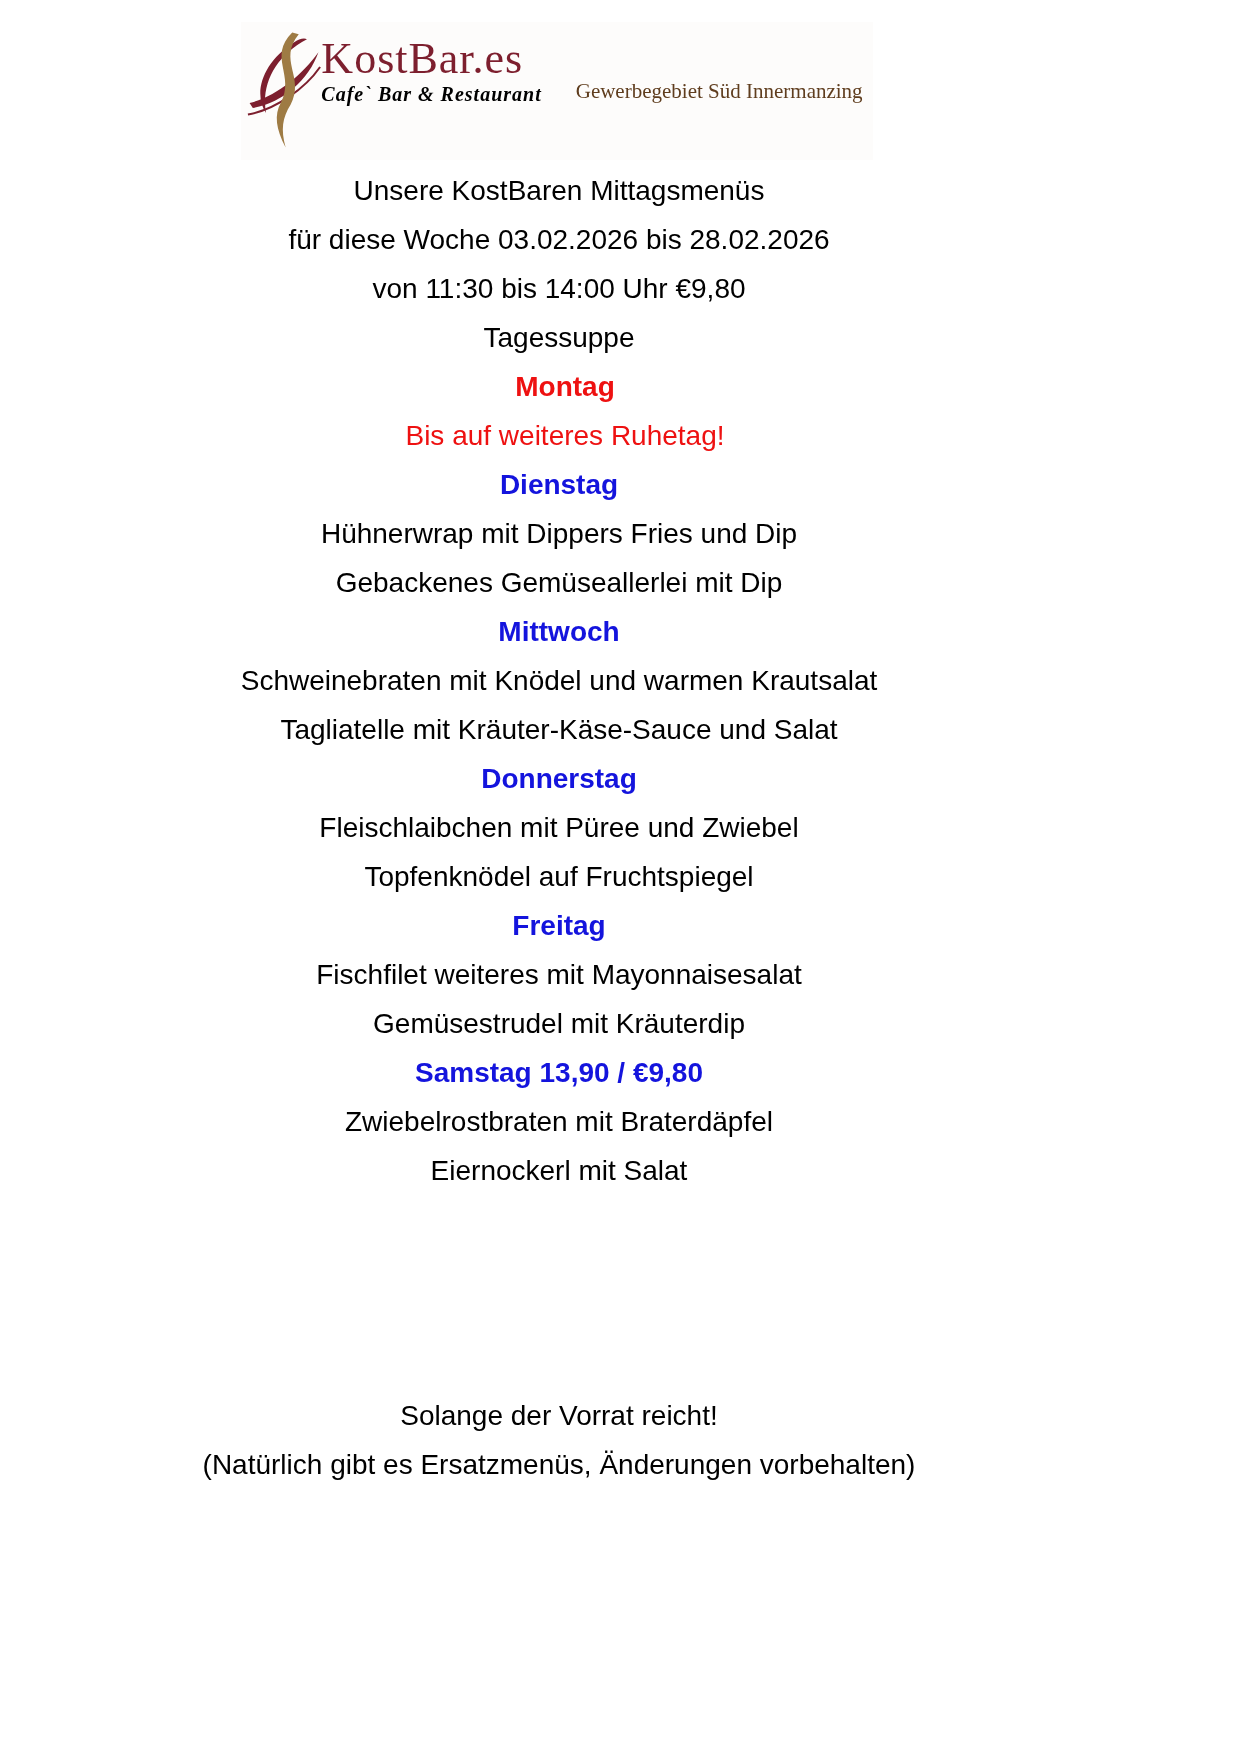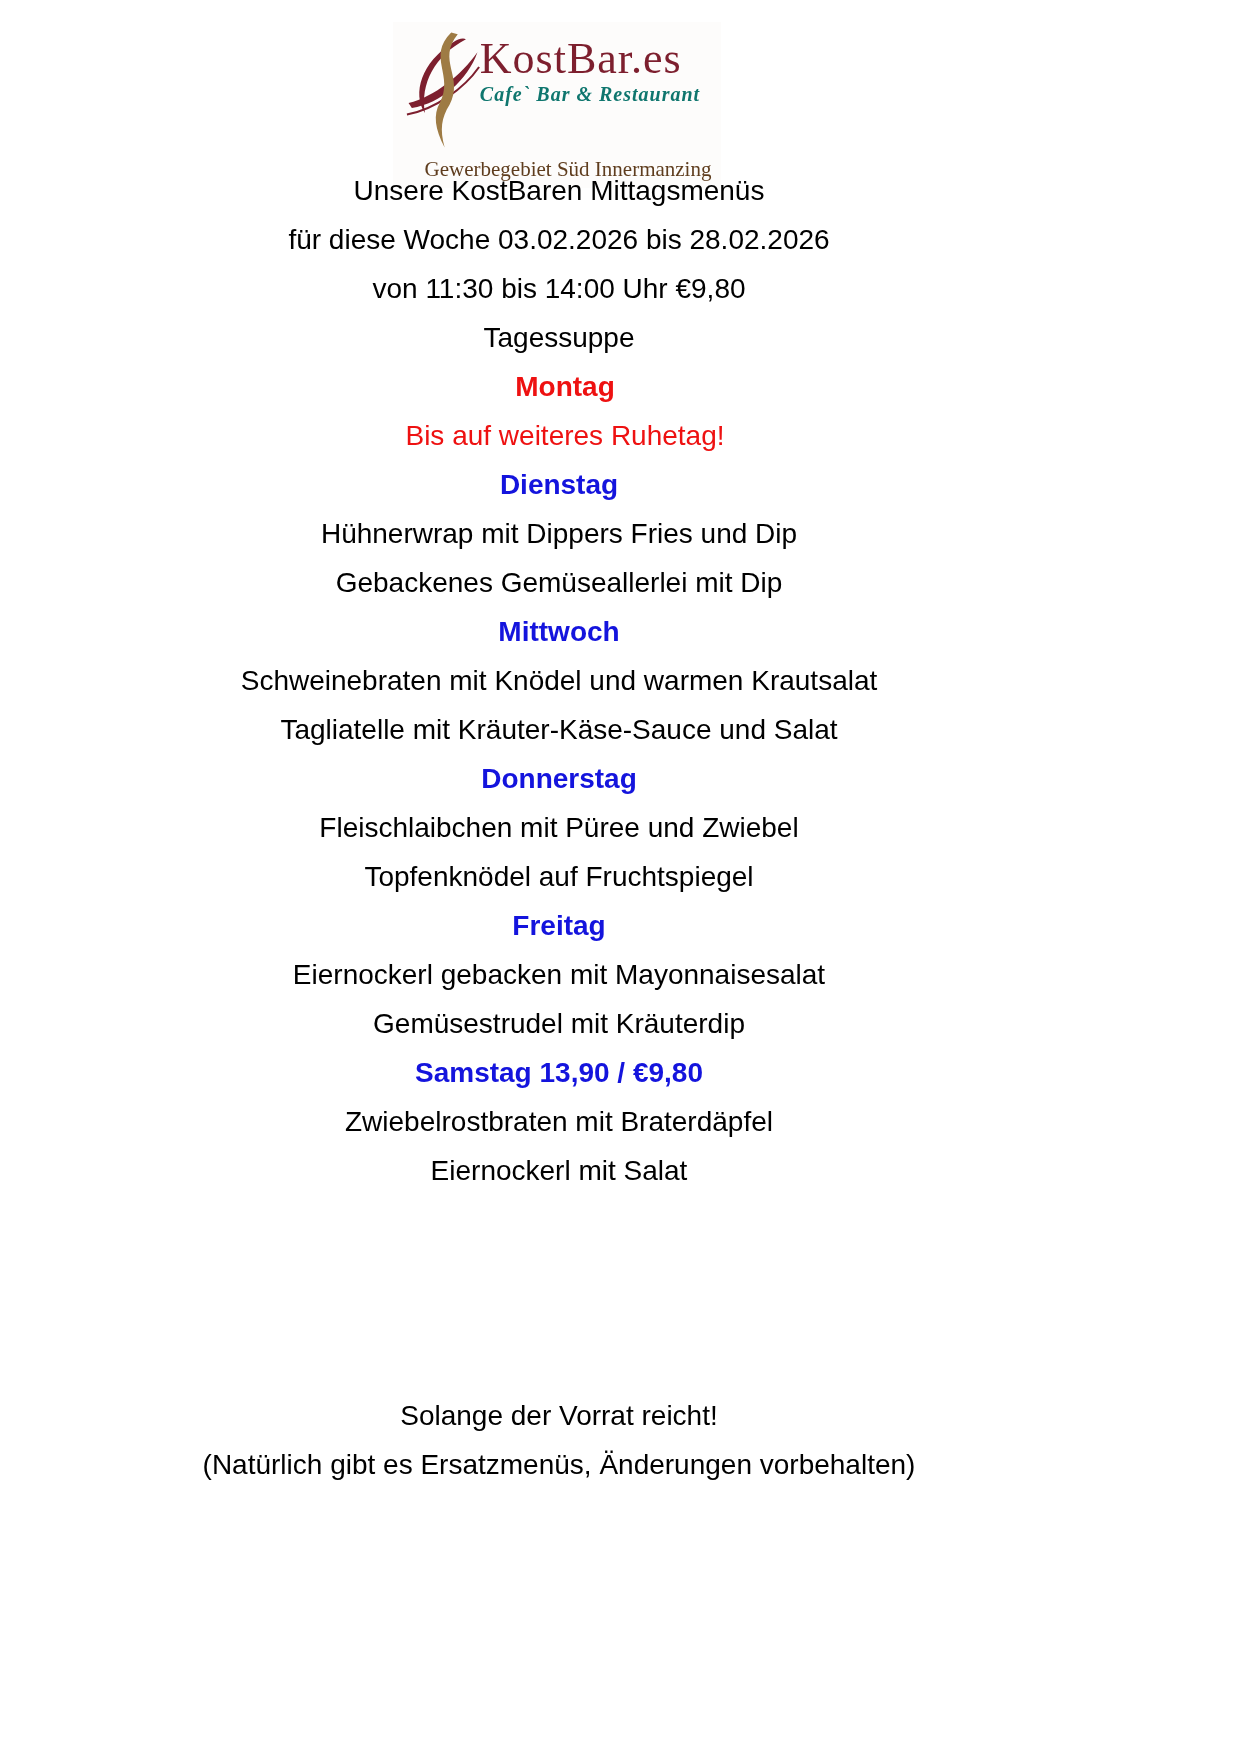--- a/index.html
+++ b/index.html
@@ -18,21 +18,21 @@
     top: 22px;
     left: 0;
     width: 1114px;
     display: flex;
     justify-content: center;
   }
   .logo {
     background: #fdfcfb;
     padding: 4px 10px 6px 2px;
     display: flex;
-    flex-direction: column;
+    flex-direction: row;
     align-items: center;
   }
   .logo-row {
     display: flex;
     align-items: flex-start;
   }
   .swoosh { width: 82px; height: 128px; margin-right: -4px; flex: 0 0 auto; }
   .logo-col { display: flex; flex-direction: column; padding-top: 10px; }
   .logo-title {
     font-family: "Liberation Serif", serif;
@@ -40,21 +40,21 @@
     line-height: 46px;
     color: #7d1f2e;
     letter-spacing: 1px;
   }
   .logo-subtitle {
     font-family: "Liberation Serif", serif;
     font-style: italic;
     font-weight: bold;
     font-size: 20px;
     line-height: 24px;
-    color: #0f766e;
+    color: #000000;
     align-self: flex-end;
     margin-right: 4px;
     letter-spacing: 1px;
   }
   .logo-address {
     font-family: "Liberation Serif", serif;
     font-size: 21px;
     line-height: 26px;
     color: #5f3d1e;
     margin-top: 2px;
@@ -119,21 +119,21 @@
 
     <div class="line day blue">Mittwoch</div>
     <div class="line">Schweinebraten mit Knödel und warmen Krautsalat</div>
     <div class="line">Tagliatelle mit Kräuter-Käse-Sauce und Salat</div>
 
     <div class="line day blue">Donnerstag</div>
     <div class="line">Fleischlaibchen mit Püree und Zwiebel</div>
     <div class="line">Topfenknödel auf Fruchtspiegel</div>
 
     <div class="line day blue">Freitag</div>
-    <div class="line">Eiernockerl gebacken mit Mayonnaisesalat</div>
+    <div class="line">Fischfilet weiteres mit Mayonnaisesalat</div>
     <div class="line">Gemüsestrudel mit Kräuterdip</div>
 
     <div class="line day blue">Samstag 13,90 / €9,80</div>
     <div class="line">Zwiebelrostbraten mit Braterdäpfel</div>
     <div class="line">Eiernockerl mit Salat</div>
 
     <div class="line spacer"></div>
     <div class="line spacer"></div>
     <div class="line spacer"></div>
     <div class="line spacer"></div>

